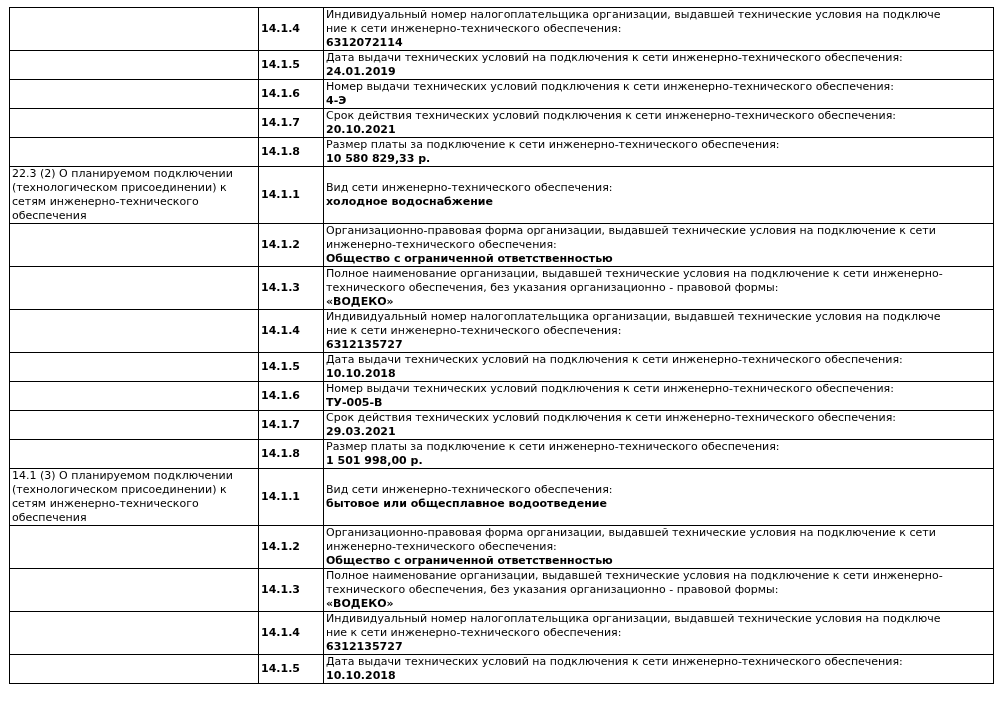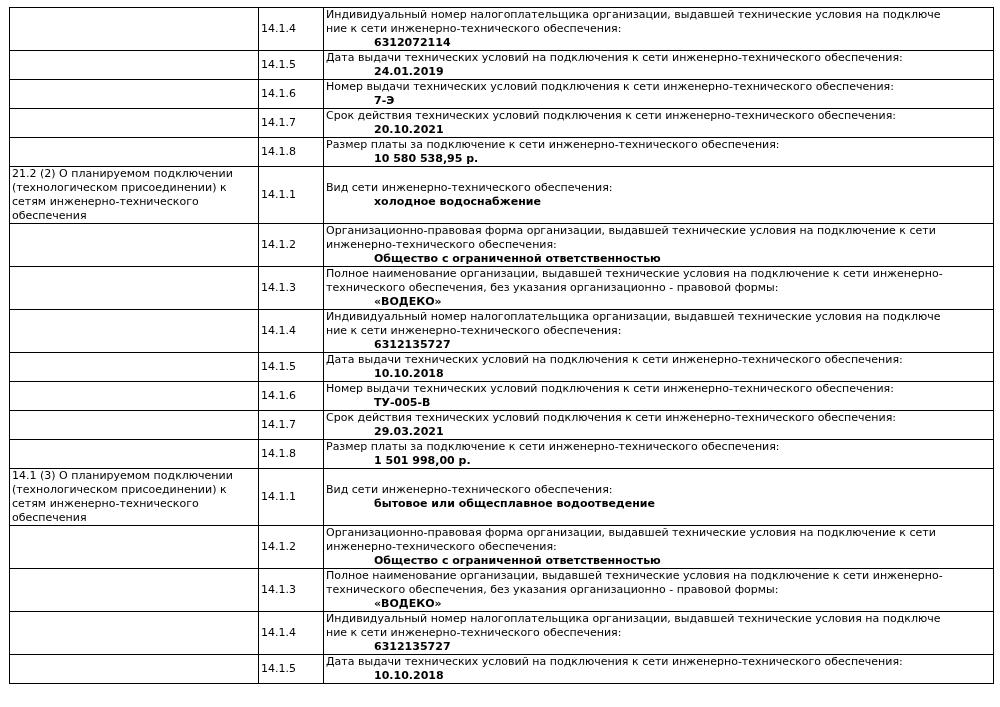--- a/index.html
+++ b/index.html
@@ -32,32 +32,32 @@
     overflow: hidden;
     word-wrap: break-word;
   }
   td.col-section {
     width: 243px;
     white-space: pre-line;
   }
   td.col-num {
     width: 59px;
     padding-left: 3px;
+    font-weight: bold;
   }
   td.col-content {
     width: 664px;
   }
   .field-label {
     white-space: pre-line;
     font-weight: normal;
   }
   .field-value {
     font-weight: bold;
     white-space: pre-line;
-    margin-left: 48px;
   }
 </style>
 </head>
 <body>
 
 <div class="page">
   <table class="decl-table">
     <tbody>
         <tr>
           <td class="col-section"></td>
@@ -74,41 +74,41 @@
           <td class="col-content">
             <div class="field-label">Дата выдачи технических условий на подключения к сети инженерно-технического обеспечения:</div>
             <div class="field-value">24.01.2019</div>
           </td>
         </tr>
         <tr>
           <td class="col-section"></td>
           <td class="col-num">14.1.6</td>
           <td class="col-content">
             <div class="field-label">Номер выдачи технических условий подключения к сети инженерно-технического обеспечения:</div>
-            <div class="field-value">7-Э</div>
+            <div class="field-value">4-Э</div>
           </td>
         </tr>
         <tr>
           <td class="col-section"></td>
           <td class="col-num">14.1.7</td>
           <td class="col-content">
             <div class="field-label">Срок действия технических условий подключения к сети инженерно-технического обеспечения:</div>
             <div class="field-value">20.10.2021</div>
           </td>
         </tr>
         <tr>
           <td class="col-section"></td>
           <td class="col-num">14.1.8</td>
           <td class="col-content">
             <div class="field-label">Размер платы за подключение к сети инженерно-технического обеспечения:</div>
-            <div class="field-value">10 580 538,95 р.</div>
-          </td>
-        </tr>
-        <tr>
-          <td class="col-section">21.2 (2) О планируемом подключении
+            <div class="field-value">10 580 829,33 р.</div>
+          </td>
+        </tr>
+        <tr>
+          <td class="col-section">22.3 (2) О планируемом подключении
 (технологическом присоединении) к
 сетям инженерно-технического
 обеспечения</td>
           <td class="col-num">14.1.1</td>
           <td class="col-content">
             <div class="field-label">Вид сети инженерно-технического обеспечения:</div>
             <div class="field-value">холодное водоснабжение</div>
           </td>
         </tr>
         <tr>

